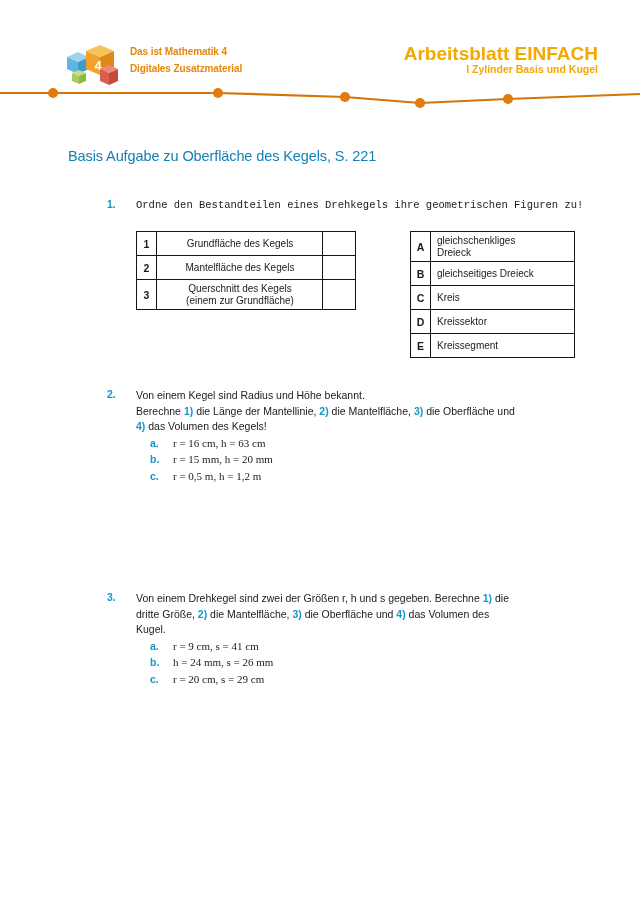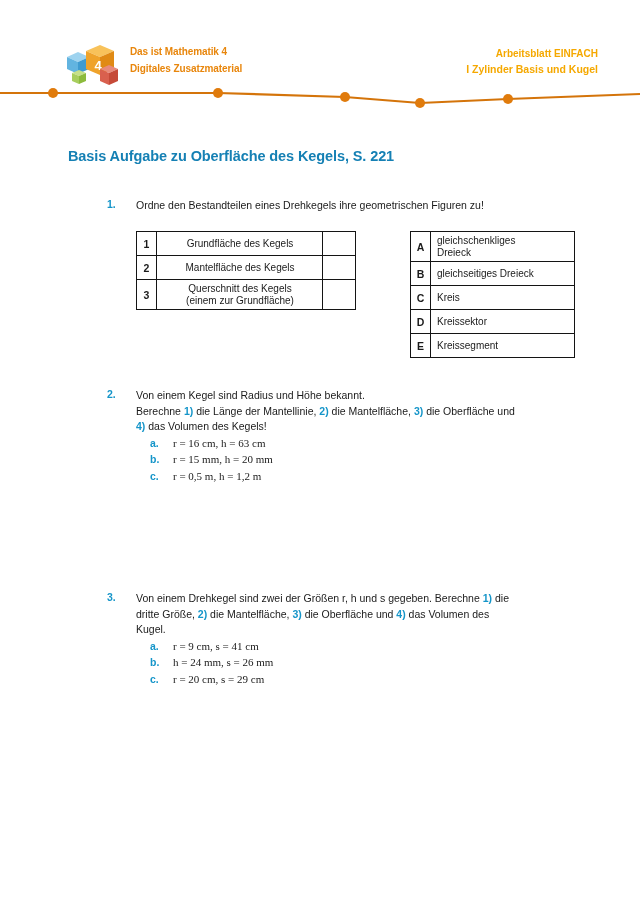--- a/index.html
+++ b/index.html
@@ -42,21 +42,21 @@
   .brand-line { display: block; white-space: nowrap; }
 
   .sheet-type {
     position: absolute;
     right: 42px; top: 45px;
     text-align: right;
   }
   .sheet-type-main {
     display: block;
     color: #F5A800;
-    font-size: 10px;
+    font-size: 19px;
     font-weight: bold;
     line-height: 17px;
     white-space: nowrap;
   }
   .sheet-type-sub {
     display: block;
     color: #F5A800;
     font-size: 10.5px;
     font-weight: bold;
     line-height: 14px;
@@ -68,21 +68,21 @@
     left: 0; top: 84px;
     width: 640px; height: 28px;
   }
 
   
   .page-title {
     position: absolute;
     left: 68px; top: 148px;
     color: #1580B4;
     font-size: 14.5px;
-    font-weight: bold;
+    font-weight: normal;
     letter-spacing: -0.1px;
     white-space: nowrap;
   }
 
   
   .exercise { position: absolute; }
   .ex-num {
     position: absolute;
     left: 0; top: 0;
     width: 22px;
@@ -94,21 +94,21 @@
   .ex-body {
     position: absolute;
     left: 29px; top: 0;
     font-size: 10.5px;
     line-height: 15.5px;
   }
   .ex-body .ref { color: #1595C9; font-weight: bold; }
 
   
   #exercise-1 { left: 107px; top: 198px; width: 480px; }
-  #exercise-1 .ex-body { width: 460px; white-space: nowrap; }
+  #exercise-1 .ex-body { width: 460px; white-space: nowrap; font-family: Liberation Mono, monospace; }
 
   
   .tbl {
     position: absolute;
     border-collapse: collapse;
     font-size: 10px;
     background: #ffffff;
   }
   .tbl td {
     border: 1px solid #141414;

